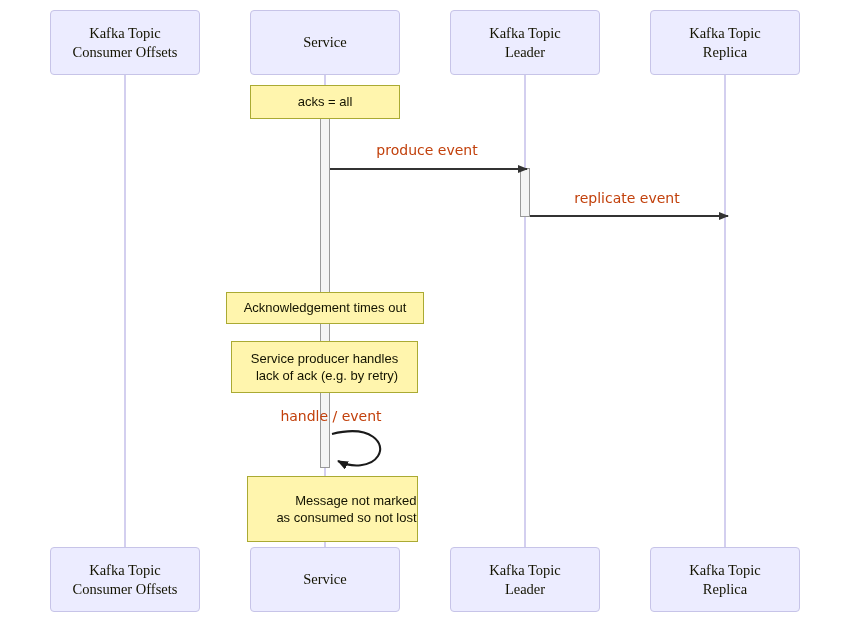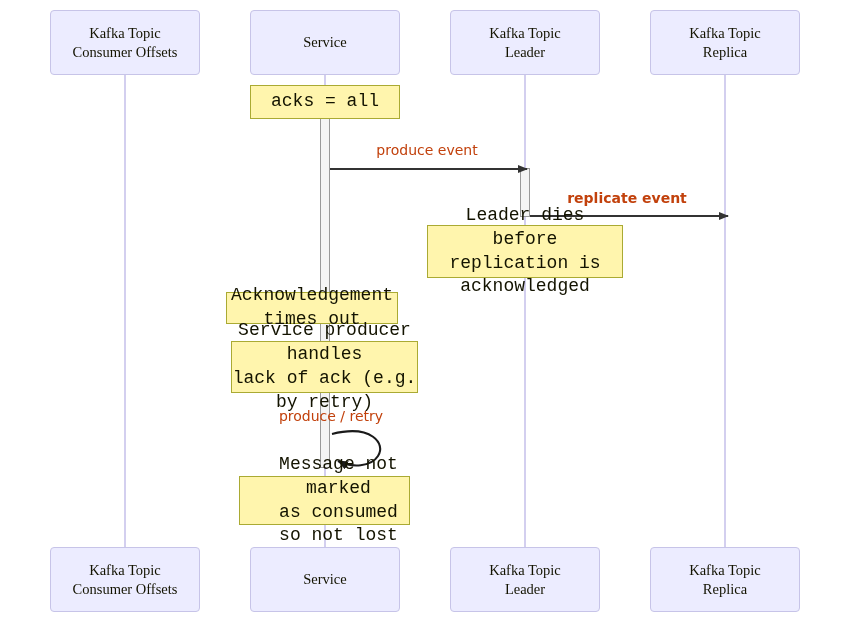--- a/index.html
+++ b/index.html
@@ -57,23 +57,23 @@
 
   
   .note {
     position: absolute;
     box-sizing: border-box;
     background: #fff5ad;
     border: 1px solid #aaaa33;
     display: flex;
     align-items: center;
     justify-content: center;
-    text-align: center;
-    font-family: Liberation Mono, monospace;
-    font-size: 18px;
+    text-align: right;
+    font-family: Liberation Sans, sans-serif;
+    font-size: 13px;
     line-height: 1.33;
     color: #131300;
     white-space: pre-line;
     z-index: 8;
   }
 
   
   .msg-label {
     position: absolute;
     font-family: "DejaVu Sans", sans-serif;
@@ -120,23 +120,23 @@
 
     <line x1="330" y1="169" x2="527" y2="169" stroke="#333333" stroke-width="2.2" marker-end="url(#arrowhead)"></line>
 
     <line x1="530" y1="216" x2="728" y2="216" stroke="#333333" stroke-width="2.2" marker-end="url(#arrowhead)"></line>
 
     <path d="M 332,434 C 372,424 386,444 378,456 C 371,467 352,468 338,461" fill="none" stroke="#1a1a1a" stroke-width="2.1" marker-end="url(#arrowhead-loop)"></path>
   </svg>
 
   <div class="msg-label" style="left:427px; top:142px;">produce event</div>
 
-  <div class="msg-label" style="left:627px; top:190px;font-weight:bold;">replicate event</div>
+  <div class="msg-label" style="left:627px; top:190px;">replicate event</div>
 
-  <div class="msg-label" style="left:331px; top:408px;">produce / retry</div>
+  <div class="msg-label" style="left:331px; top:408px;">handle / event</div>
 
   <div class="participant" style="left:50px; top:10px;">Kafka Topic
 Consumer Offsets</div>
 
   <div class="participant" style="left:250px; top:10px;">Service</div>
 
   <div class="participant" style="left:450px; top:10px;">Kafka Topic
 Leader</div>
 
   <div class="participant" style="left:650px; top:10px;">Kafka Topic
@@ -148,24 +148,22 @@
   <div class="participant" style="left:250px; top:547px;">Service</div>
 
   <div class="participant" style="left:450px; top:547px;">Kafka Topic
 Leader</div>
 
   <div class="participant" style="left:650px; top:547px;">Kafka Topic
 Replica</div>
 
   <div class="note" style="left:250px; top:85px; width:150px; height:34px;">acks = all</div>
 
-  <div class="note" style="left:427px; top:225px; width:196px; height:53px;">Leader dies before
-replication is acknowledged</div>
 
-  <div class="note" style="left:226px; top:292px; width:172px; height:32px;">Acknowledgement times out</div>
+  <div class="note" style="left:226px; top:292px; width:198px; height:32px;">Acknowledgement times out</div>
 
   <div class="note" style="left:231px; top:341px; width:187px; height:52px;">Service producer handles
 lack of ack (e.g. by retry)</div>
 
-  <div class="note" style="left:239px; top:476px; width:171px; height:49px;padding-left:28px;">Message not marked
+  <div class="note" style="left:247px; top:476px; width:171px; height:66px;padding-left:28px;">Message not marked
 as consumed so not lost</div>
 
 </div>
 
 </body></html>

